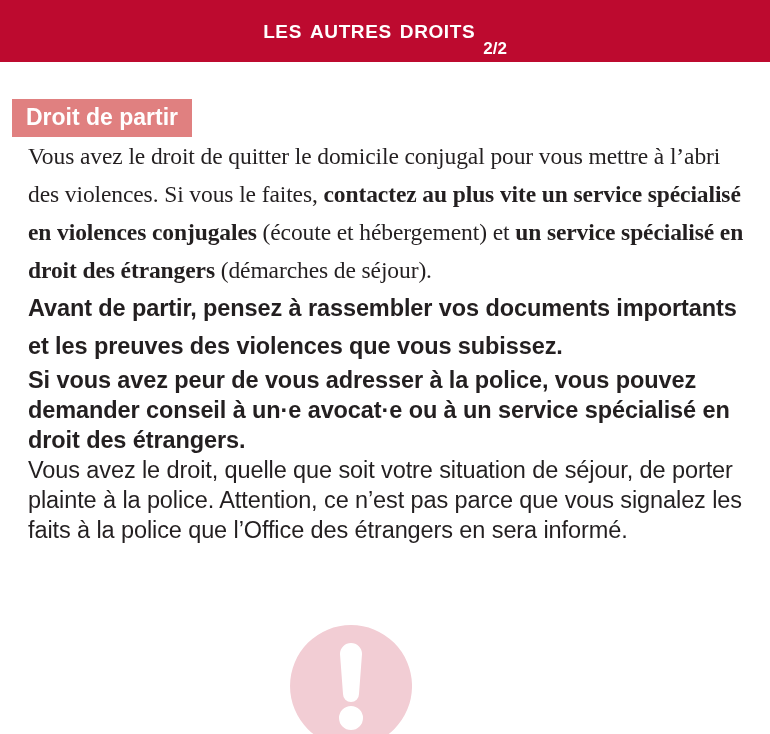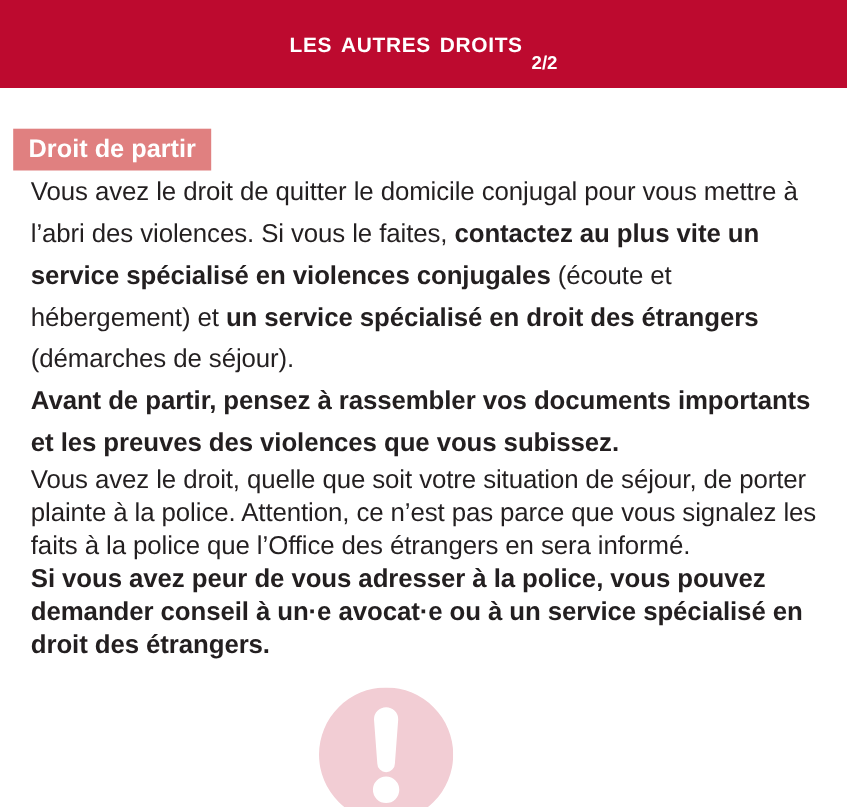--- a/index.html
+++ b/index.html
@@ -34,21 +34,21 @@
     z-index: 0;
     pointer-events: none;
   }
   .watermark svg { display: block; width: 122px; height: 122px; }
 
   
   .banner {
     position: relative;
     z-index: 2;
     width: 770px;
-    height: 80px;
+    height: 62px;
     background: #bd0a2f;
     display: flex;
     align-items: center;
     justify-content: center;
     box-sizing: border-box;
     padding-bottom: 4px;
   }
   .banner-title {
     color: #ffffff;
     font-weight: bold;
@@ -96,21 +96,21 @@
   p.body {
     margin: 0;
     padding: 0 22px 0 28px;
     font-size: 23.5px;
     color: #231f20;
     letter-spacing: -0.1px;
   }
   p.loose { line-height: 38px; }
   p.tight { line-height: 30px; }
 
-  .p1 { margin-top: 15px; }
+  .p1 { margin-top: 15px; font-family: Liberation Serif, serif; }
   .p2 { margin-top: 23px; font-weight: bold; }
   .p3 { margin-top: 14px; }
   .p4 { margin-top: 22px; font-weight: bold; }
 
   b { font-weight: bold; }
 </style>
 </head>
 <body>
 
 <div class="page">
@@ -132,18 +132,18 @@
 
     <div class="sec1-heading-wrap">
       <span class="section-heading">Droit de partir</span>
     </div>
 
     <p class="body loose p1"><span>Vous avez le droit de quitter le domicile conjugal pour vous mettre à l’abri des violences. Si vous le faites, </span><b>contactez au plus vite un service spécialisé en violences conjugales</b><span> (écoute et hébergement) et </span><b>un service spécialisé en droit des étrangers</b><span> (démarches de séjour).</span></p>
 
     <p class="body loose p2"><span>Avant de partir, pensez à rassembler vos documents importants et les preuves des violences que vous subissez.</span></p>
 
 
+    <p class="body tight p4"><span>Si vous avez peur de vous adresser à la police, vous pouvez demander conseil à un·e avocat·e ou à un service spécialisé en droit des étrangers.</span></p>
+
     <p class="body tight p3"><span>Vous avez le droit, quelle que soit votre situation de séjour, de porter plainte à la police. Attention, ce n’est pas parce que vous signalez les faits à la police que l’Office des étrangers en sera informé.</span></p>
-
-    <p class="body tight p4"><span>Si vous avez peur de vous adresser à la police, vous pouvez demander conseil à un·e avocat·e ou à un service spécialisé en droit des étrangers.</span></p>
 
   </div>
 </div>
 
 </body></html>

